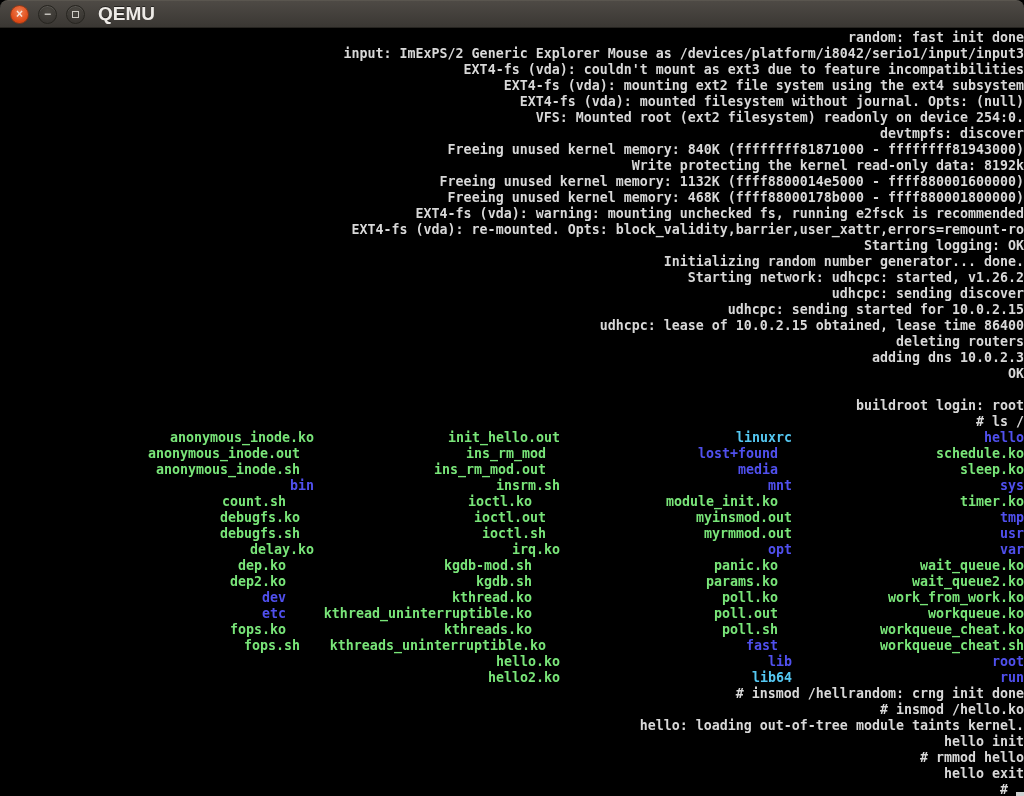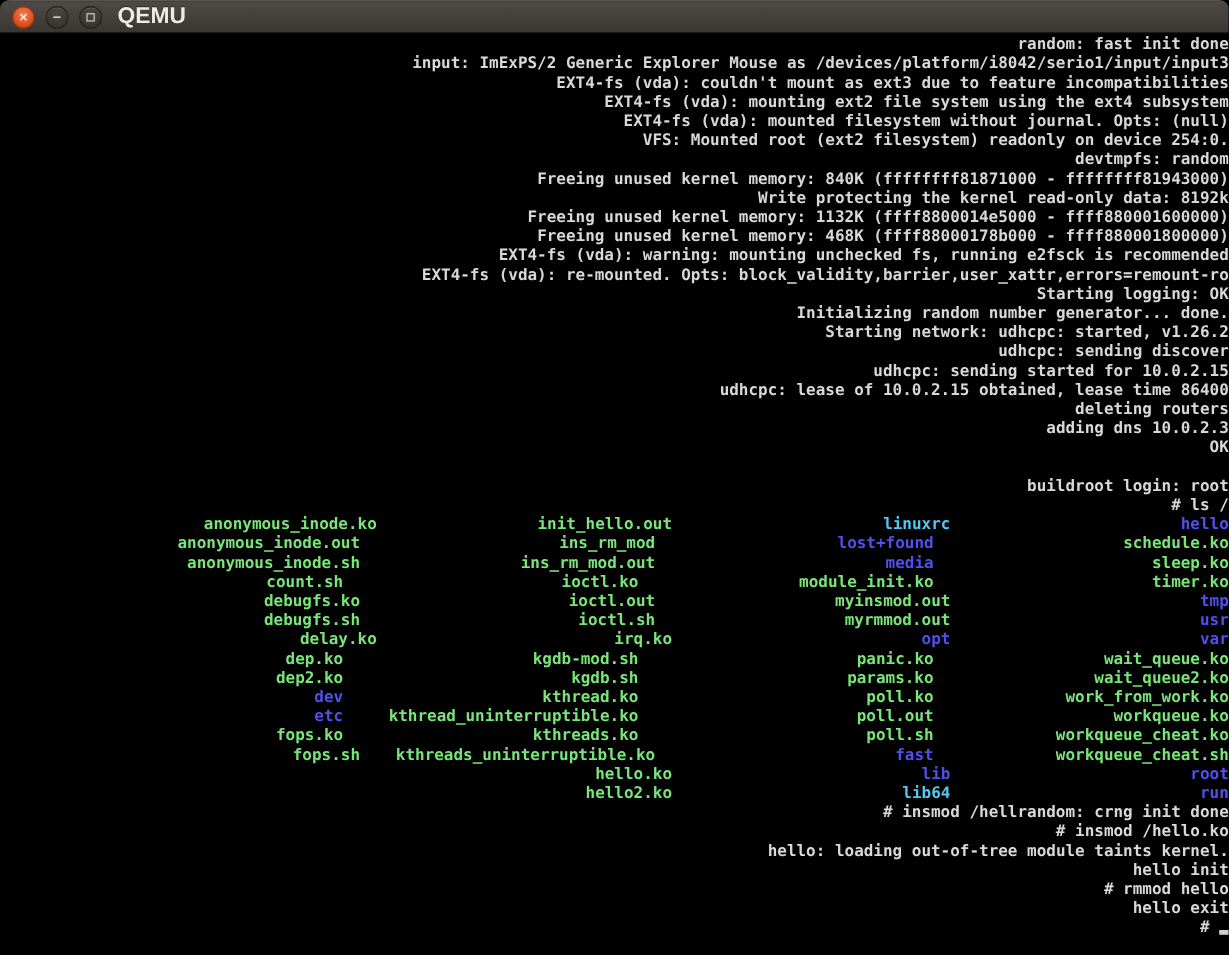--- a/index.html
+++ b/index.html
@@ -106,21 +106,21 @@
     </span>
     <span class="win-title">QEMU</span>
   </div>
   <div class="terminal">
       <div class="line">random: fast init done</div>
       <div class="line">input: ImExPS/2 Generic Explorer Mouse as /devices/platform/i8042/serio1/input/input3</div>
       <div class="line">EXT4-fs (vda): couldn't mount as ext3 due to feature incompatibilities</div>
       <div class="line">EXT4-fs (vda): mounting ext2 file system using the ext4 subsystem</div>
       <div class="line">EXT4-fs (vda): mounted filesystem without journal. Opts: (null)</div>
       <div class="line">VFS: Mounted root (ext2 filesystem) readonly on device 254:0.</div>
-      <div class="line">devtmpfs: random</div>
+      <div class="line">devtmpfs: discover</div>
       <div class="line">Freeing unused kernel memory: 840K (ffffffff81871000 - ffffffff81943000)</div>
       <div class="line">Write protecting the kernel read-only data: 8192k</div>
       <div class="line">Freeing unused kernel memory: 1132K (ffff8800014e5000 - ffff880001600000)</div>
       <div class="line">Freeing unused kernel memory: 468K (ffff88000178b000 - ffff880001800000)</div>
       <div class="line">EXT4-fs (vda): warning: mounting unchecked fs, running e2fsck is recommended</div>
       <div class="line">EXT4-fs (vda): re-mounted. Opts: block_validity,barrier,user_xattr,errors=remount-ro</div>
       <div class="line">Starting logging: OK</div>
       <div class="line">Initializing random number generator... done.</div>
       <div class="line">Starting network: udhcpc: started, v1.26.2</div>
       <div class="line">udhcpc: sending discover</div>
@@ -128,20 +128,21 @@
       <div class="line">udhcpc: lease of 10.0.2.15 obtained, lease time 86400</div>
       <div class="line">deleting routers</div>
       <div class="line">adding dns 10.0.2.3</div>
       <div class="line">OK</div>
       <div class="line"></div>
       <div class="line">buildroot login: root</div>
       <div class="line"># ls /</div>
       <div class="line"><span class="ls-col t-file">anonymous_inode.ko</span><span class="ls-col t-file">init_hello.out</span><span class="ls-col t-link">linuxrc</span><span class="ls-col t-dir">hello</span></div>
       <div class="line"><span class="ls-col t-file">anonymous_inode.out</span><span class="ls-col t-file">ins_rm_mod</span><span class="ls-col t-dir">lost+found</span><span class="ls-col t-file">schedule.ko</span></div>
       <div class="line"><span class="ls-col t-file">anonymous_inode.sh</span><span class="ls-col t-file">ins_rm_mod.out</span><span class="ls-col t-dir">media</span><span class="ls-col t-file">sleep.ko</span></div>
+      <div class="line"><span class="ls-col t-dir">bin</span><span class="ls-col t-file">insrm.sh</span><span class="ls-col t-dir">mnt</span><span class="ls-col t-dir">sys</span></div>
       <div class="line"><span class="ls-col t-file">count.sh</span><span class="ls-col t-file">ioctl.ko</span><span class="ls-col t-file">module_init.ko</span><span class="ls-col t-file">timer.ko</span></div>
       <div class="line"><span class="ls-col t-file">debugfs.ko</span><span class="ls-col t-file">ioctl.out</span><span class="ls-col t-file">myinsmod.out</span><span class="ls-col t-dir">tmp</span></div>
       <div class="line"><span class="ls-col t-file">debugfs.sh</span><span class="ls-col t-file">ioctl.sh</span><span class="ls-col t-file">myrmmod.out</span><span class="ls-col t-dir">usr</span></div>
       <div class="line"><span class="ls-col t-file">delay.ko</span><span class="ls-col t-file">irq.ko</span><span class="ls-col t-dir">opt</span><span class="ls-col t-dir">var</span></div>
       <div class="line"><span class="ls-col t-file">dep.ko</span><span class="ls-col t-file">kgdb-mod.sh</span><span class="ls-col t-file">panic.ko</span><span class="ls-col t-file">wait_queue.ko</span></div>
       <div class="line"><span class="ls-col t-file">dep2.ko</span><span class="ls-col t-file">kgdb.sh</span><span class="ls-col t-file">params.ko</span><span class="ls-col t-file">wait_queue2.ko</span></div>
       <div class="line"><span class="ls-col t-dir">dev</span><span class="ls-col t-file">kthread.ko</span><span class="ls-col t-file">poll.ko</span><span class="ls-col t-file">work_from_work.ko</span></div>
       <div class="line"><span class="ls-col t-dir">etc</span><span class="ls-col t-file">kthread_uninterruptible.ko</span><span class="ls-col t-file">poll.out</span><span class="ls-col t-file">workqueue.ko</span></div>
       <div class="line"><span class="ls-col t-file">fops.ko</span><span class="ls-col t-file">kthreads.ko</span><span class="ls-col t-file">poll.sh</span><span class="ls-col t-file">workqueue_cheat.ko</span></div>
       <div class="line"><span class="ls-col t-file">fops.sh</span><span class="ls-col t-file">kthreads_uninterruptible.ko</span><span class="ls-col t-dir">fast</span><span class="ls-col t-file">workqueue_cheat.sh</span></div>

